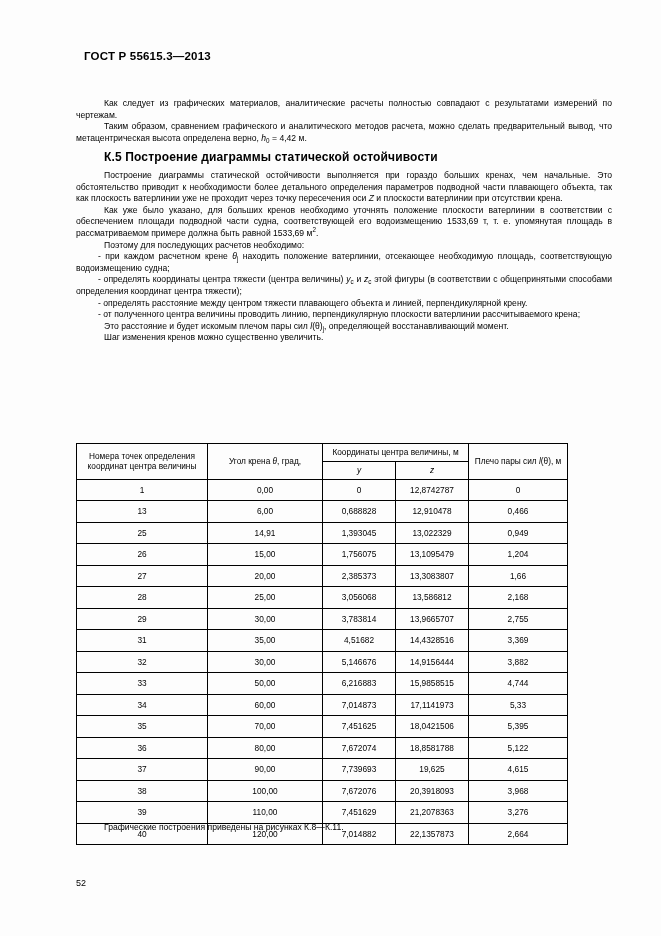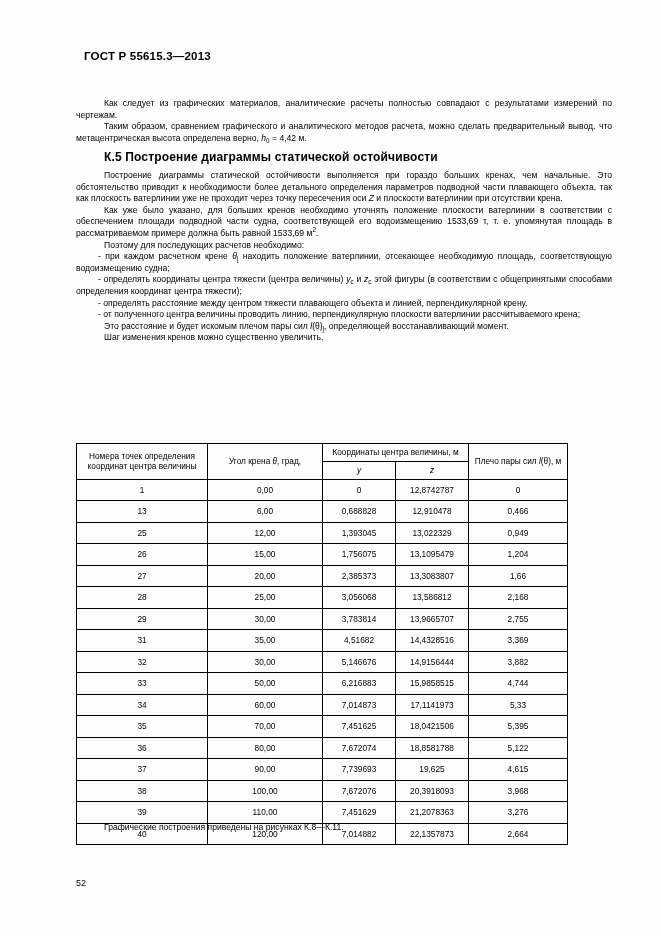--- a/index.html
+++ b/index.html
@@ -204,21 +204,21 @@
             </tr>
             <tr>
               <td>13</td>
               <td>6,00</td>
               <td>0,688828</td>
               <td>12,910478</td>
               <td>0,466</td>
             </tr>
             <tr>
               <td>25</td>
-              <td>12,00</td>
+              <td>14,91</td>
               <td>1,393045</td>
               <td>13,022329</td>
               <td>0,949</td>
             </tr>
             <tr>
               <td>26</td>
               <td>15,00</td>
               <td>1,756075</td>
               <td>13,1095479</td>
               <td>1,204</td>

